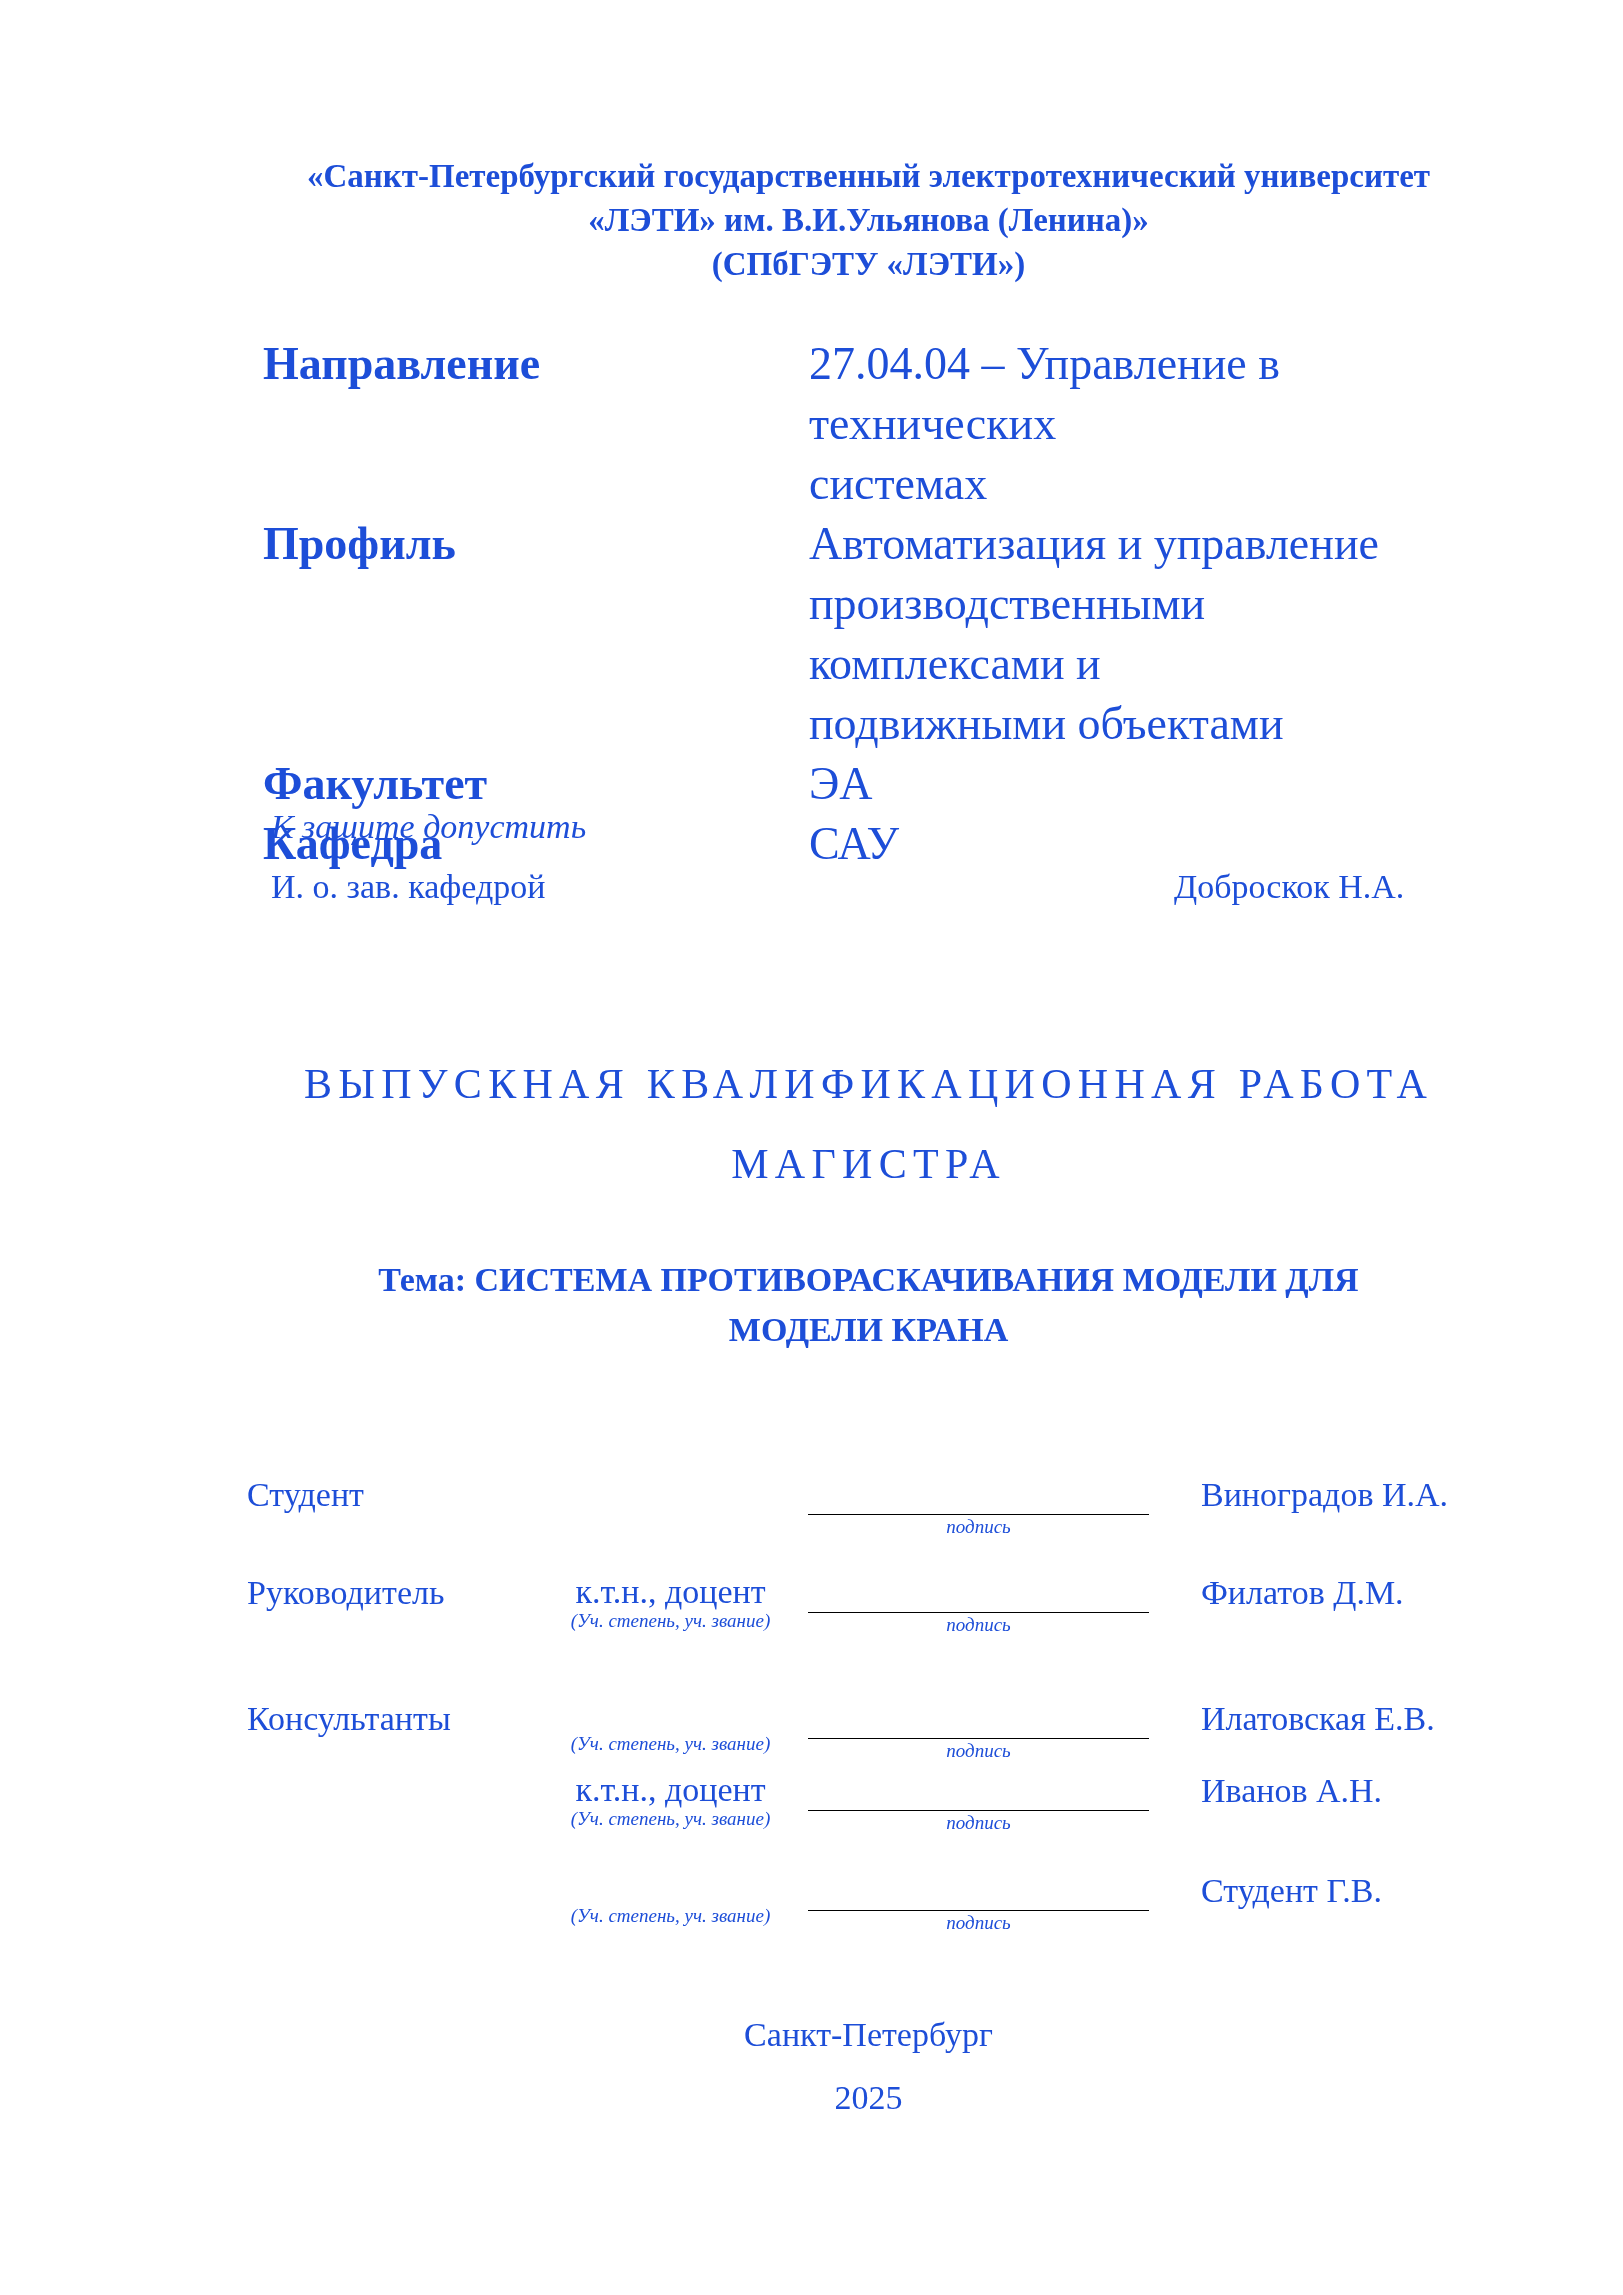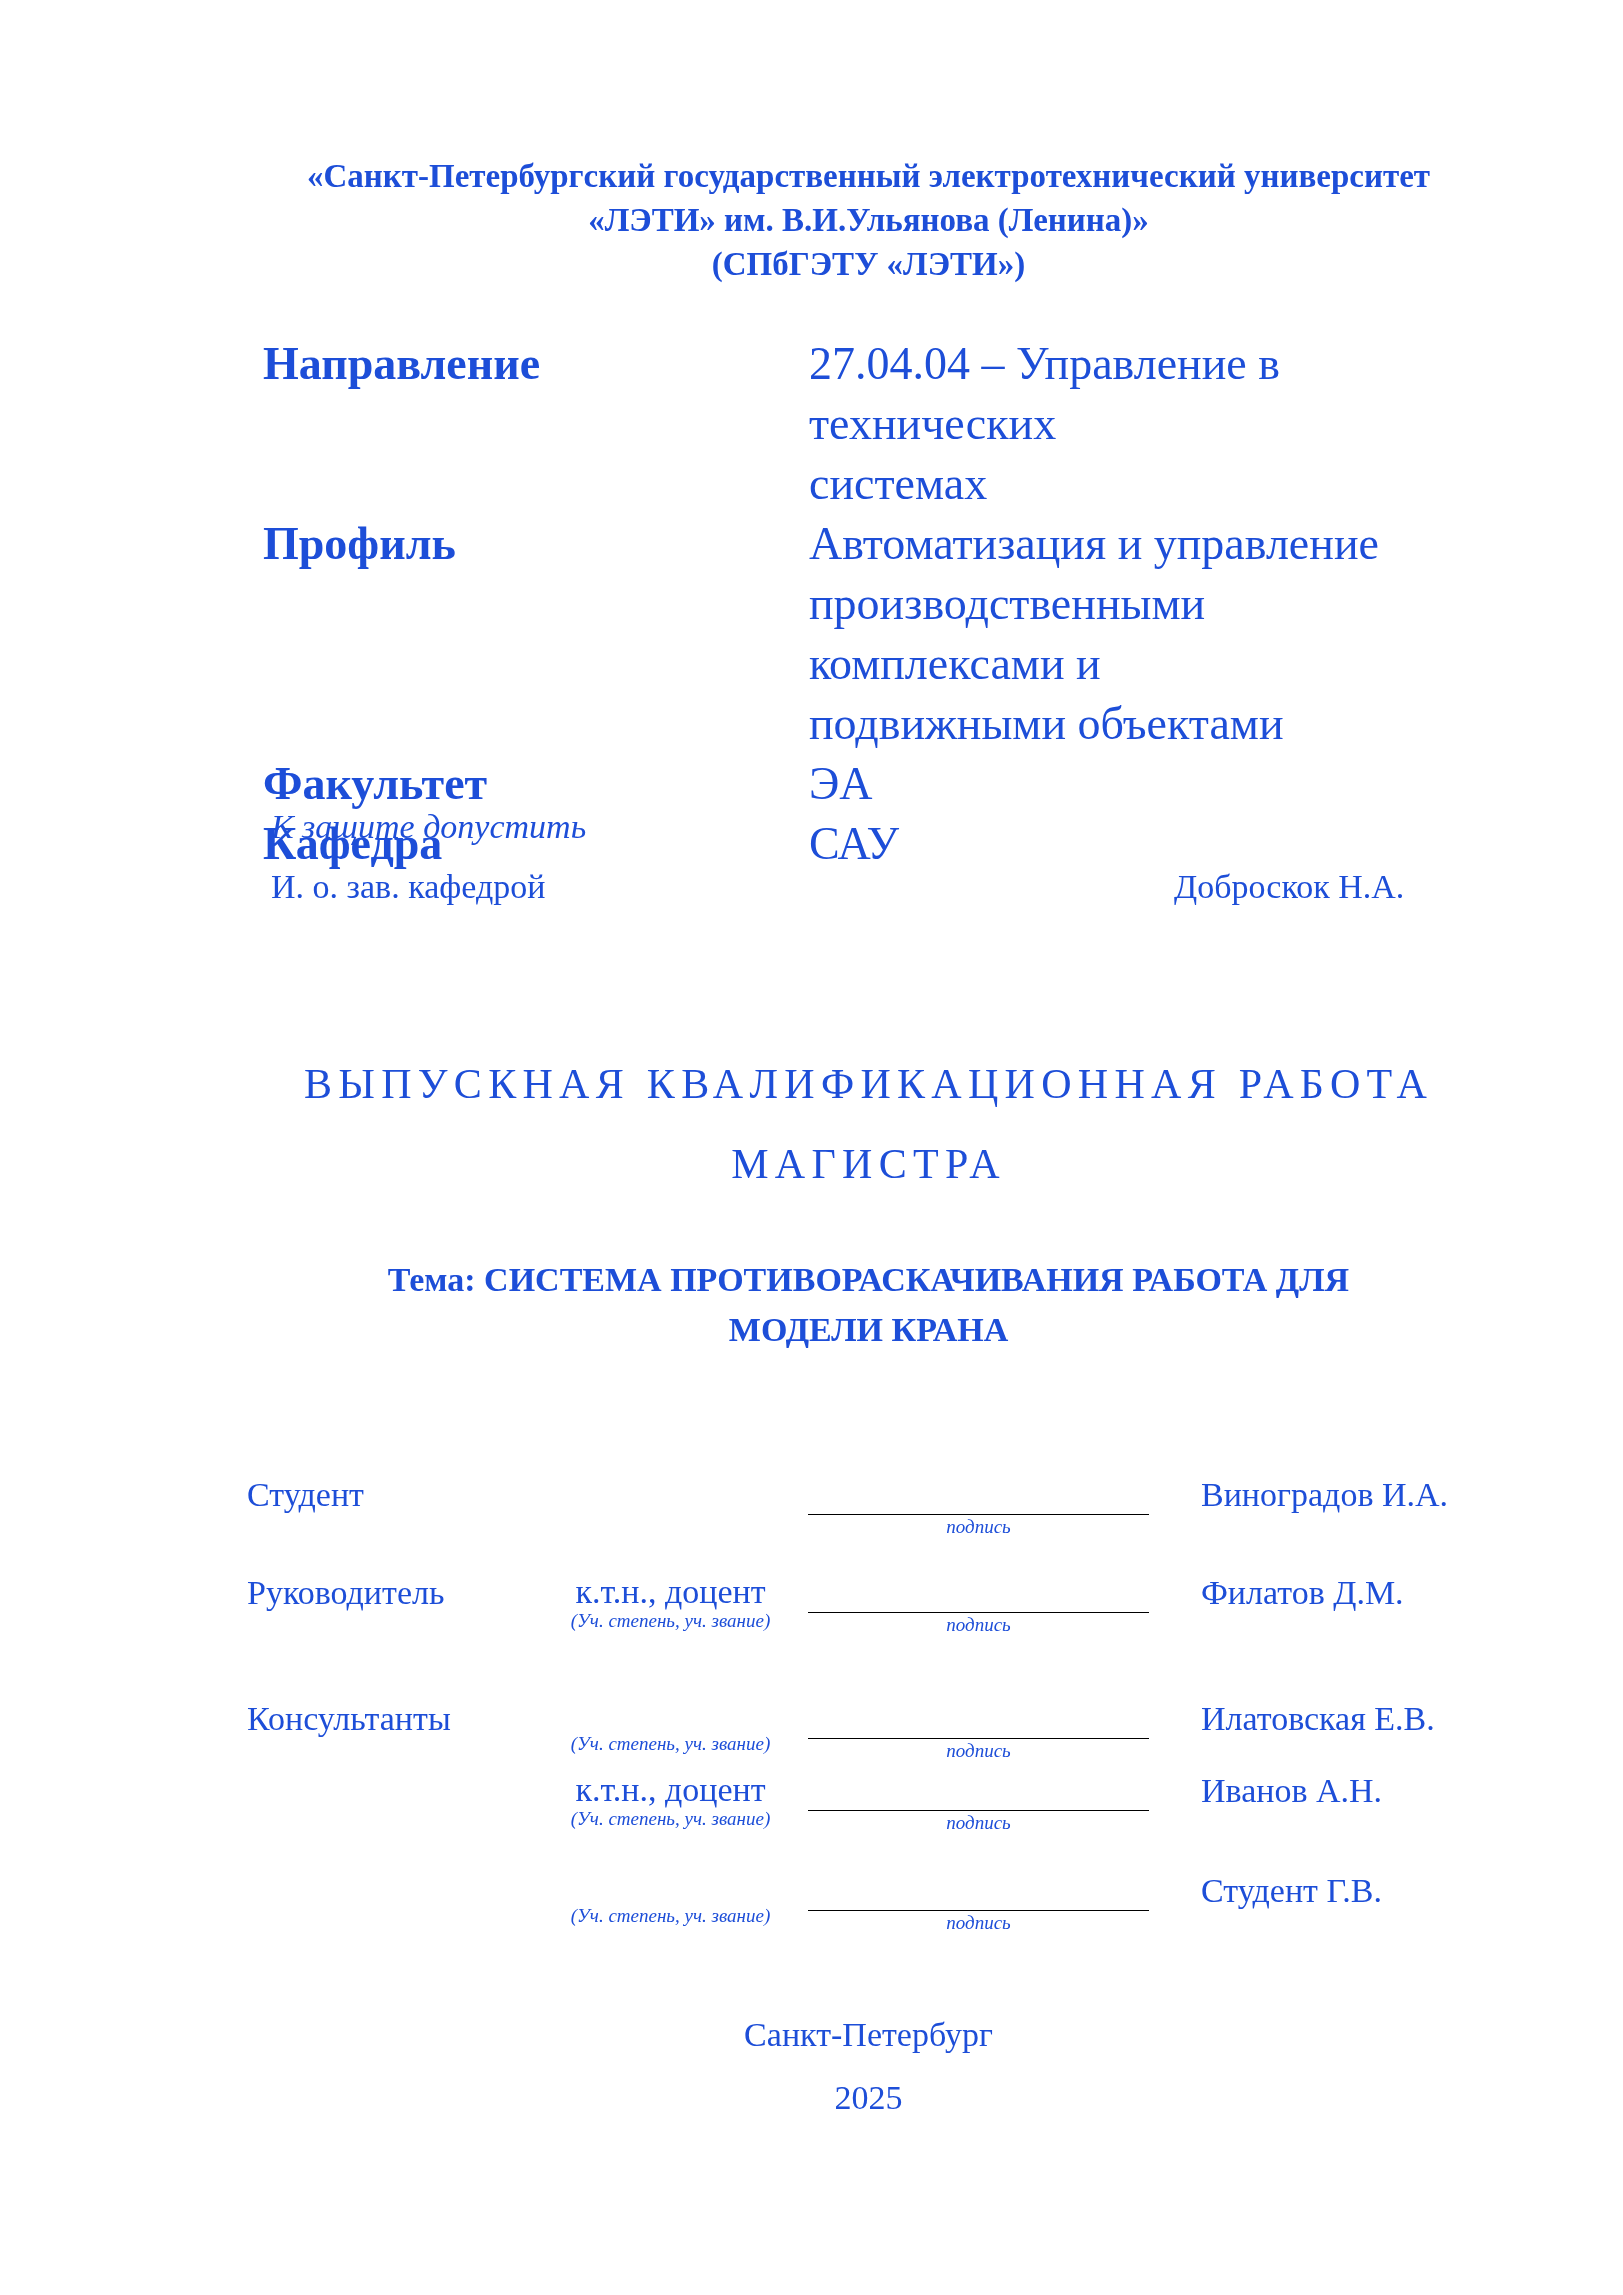--- a/index.html
+++ b/index.html
@@ -160,21 +160,21 @@
       <span class="admission-name">Доброскок Н.А.</span>
     </div>
   </div>
 
   <div class="centered-block main-title">
     <div>ВЫПУСКНАЯ КВАЛИФИКАЦИОННАЯ РАБОТА</div>
     <div>МАГИСТРА</div>
   </div>
 
   <div class="centered-block topic">
-    <div>Тема: СИСТЕМА ПРОТИВОРАСКАЧИВАНИЯ РАБОТА ДЛЯ</div>
+    <div>Тема: СИСТЕМА ПРОТИВОРАСКАЧИВАНИЯ МОДЕЛИ ДЛЯ</div>
     <div>МОДЕЛИ КРАНА</div>
   </div>
 
   <div class="signatures">
 
     <div class="sig-row sig-row-1">
       <div class="sig-role">Студент</div>
       <div class="sig-line-block">
         <div class="sig-line"></div>
         <div class="sig-caption">подпись</div>

